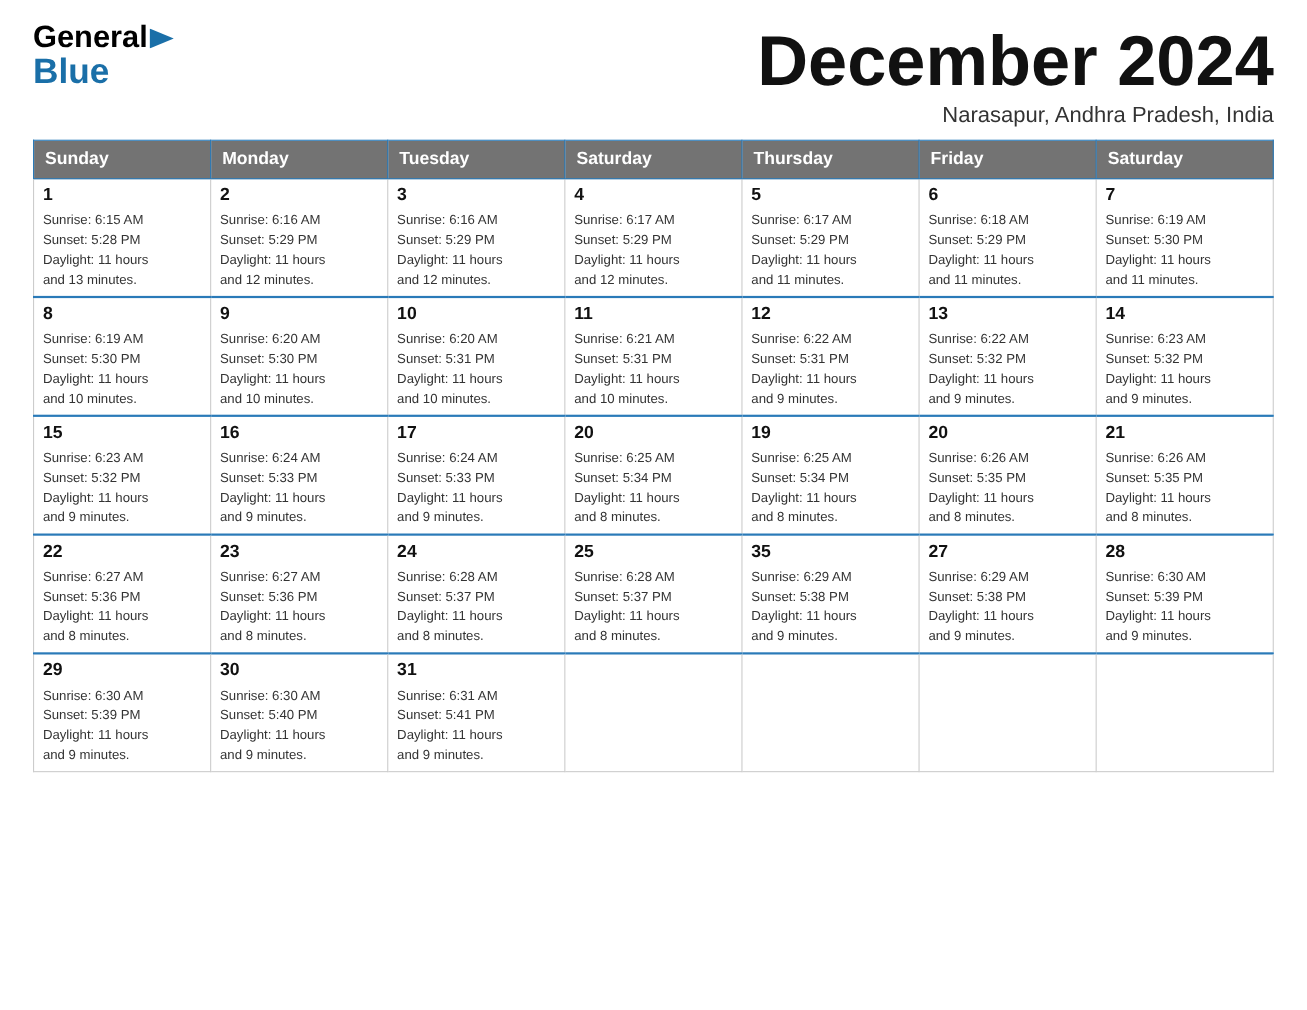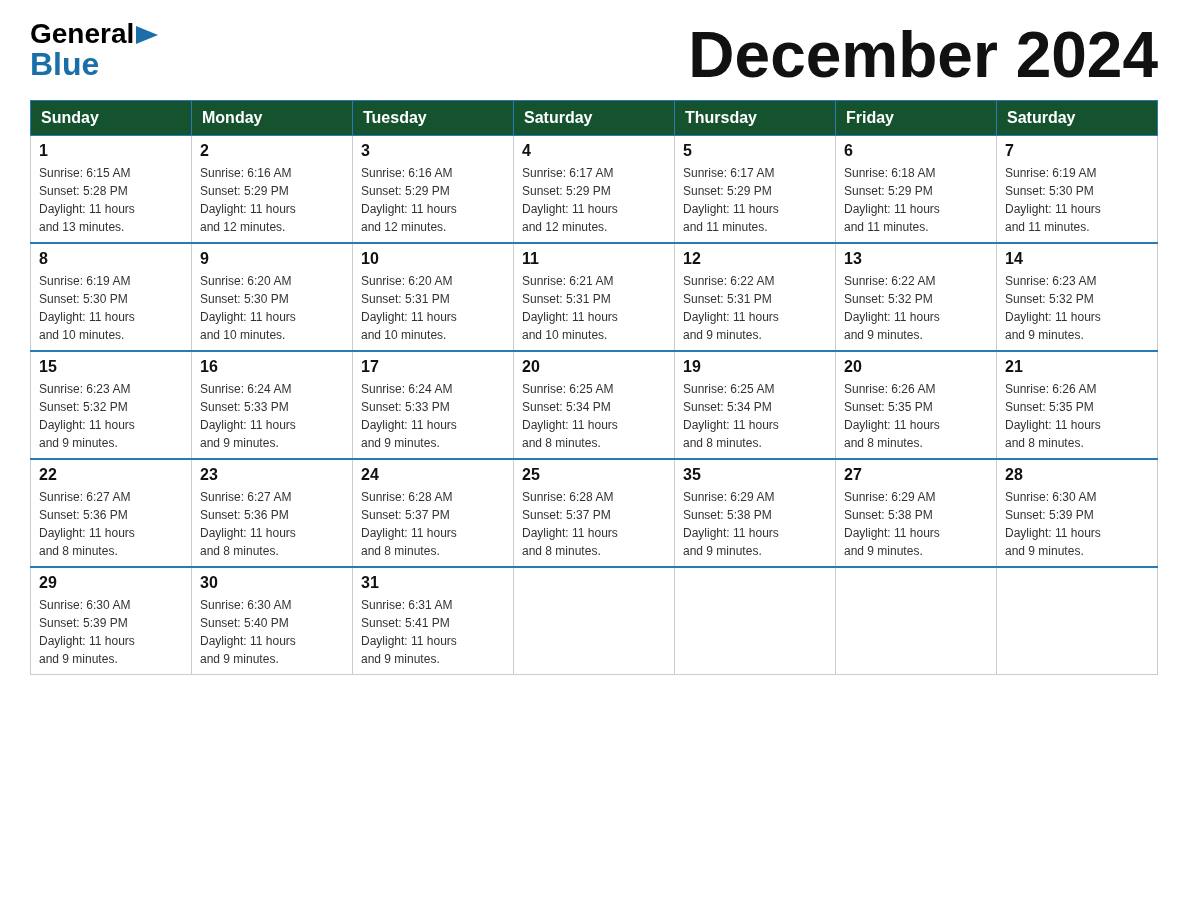--- a/index.html
+++ b/index.html
@@ -50,21 +50,21 @@
       font-size: 20px;
       color: #333;
       margin-top: 4px;
     }
     .calendar-table {
       width: 100%;
       border-collapse: collapse;
       margin-top: 10px;
     }
     .calendar-table thead th {
-      background-color: #14532d;
+      background-color: #737373;
       color: #fff;
       font-size: 16px;
       padding: 8px 10px;
       text-align: left;
       border: 1px solid #2a7ab8;
     }
     .calendar-table tbody td {
       vertical-align: top;
       border: 1px solid #ccc;
       padding: 6px 8px;
@@ -105,20 +105,21 @@
       <svg width="22" height="18" viewBox="0 0 22 18" style="margin-left:2px;margin-top:2px;">
         <polygon points="0,0 22,9 0,18" fill="#1a6fa8"></polygon>
       </svg>
     </div>
     <div>
       <span class="logo-text-blue">Blue</span>
     </div>
   </div>
   <div class="title-section">
     <div class="month-title">December 2024</div>
+    <div class="location">Narasapur, Andhra Pradesh, India</div>
   </div>
 </div>
 
 <table class="calendar-table">
   <thead>
     <tr>
     <th>Sunday</th>
         <th>Monday</th>
         <th>Tuesday</th>
         <th>Saturday</th>

